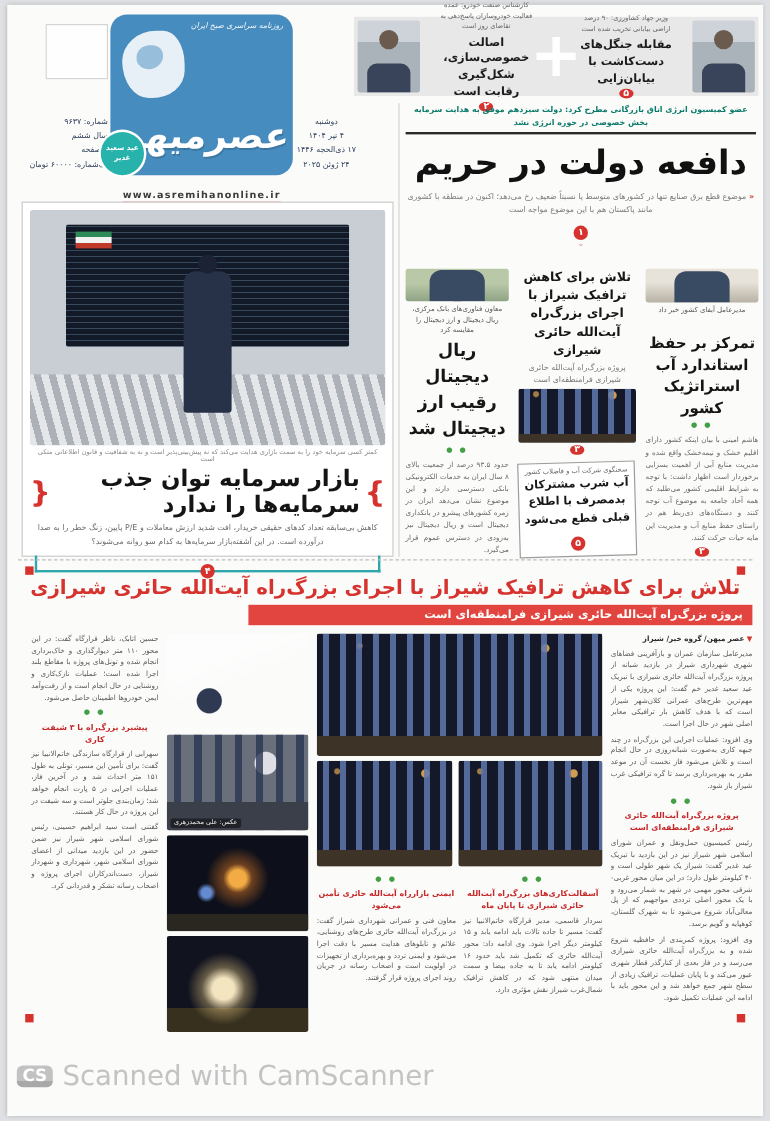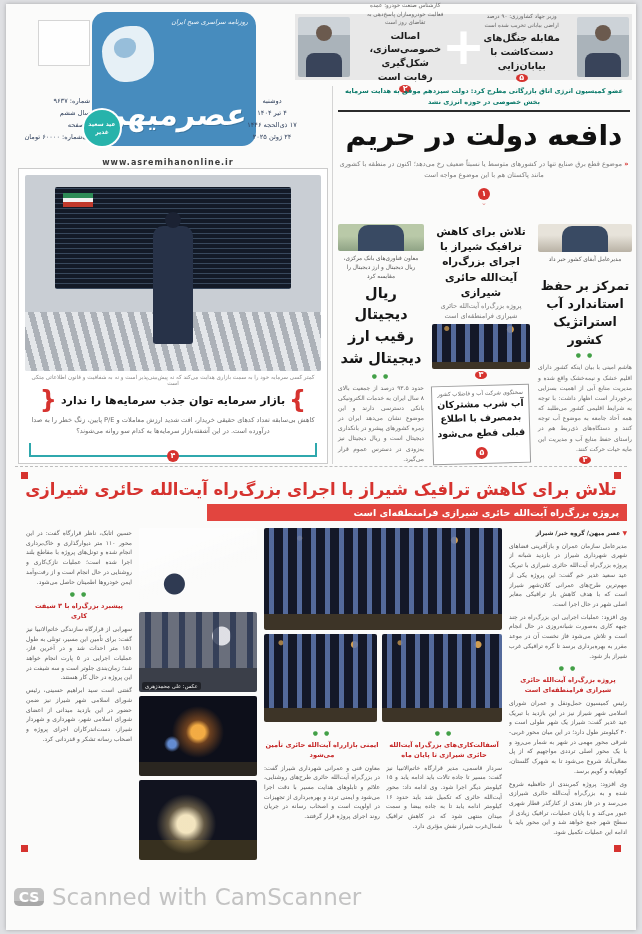--- a/index.html
+++ b/index.html
@@ -29,21 +29,21 @@
   .t-photo .torso { position:absolute; left:50%; bottom:0; width:36px; height:24px; margin-left:-18px; border-radius:8px 8px 0 0; background:#39445a; }
   .plus { width:34px; display:flex; align-items:center; justify-content:center;
           color:#ffffff; font-size:52px; font-weight:900; line-height:0.8; }
 
   
   .qr { position:absolute; left:38px; top:20px; width:52px; height:46px; background:#fff; border:1px solid #cfcfcf;
         background-image:
           repeating-linear-gradient(0deg,#2c2c2c 0 3px, transparent 3px 6px),
           repeating-linear-gradient(90deg,#2c2c2c 0 3px, #fff 3px 6px);
         background-blend-mode:screen; opacity:.85; }
-  .logo { position:absolute; left:92px; top:12px; width:164px; height:134px; background:#478cbe; border-radius:14px;
+  .logo { position:absolute; left:92px; top:12px; width:152px; height:134px; background:#478cbe; border-radius:14px;
           color:#fff; overflow:hidden; }
   .logo .tagline { position:absolute; top:6px; right:8px; font-size:6.5px; color:#f2f7fb; font-style:italic; }
   .logo .map { position:absolute; top:14px; left:10px; width:52px; height:56px; background:#f4f8fb;
                border-radius:58% 36% 55% 45% / 48% 52% 42% 58%; opacity:.92; }
   .logo .map-inner { position:absolute; top:26px; left:22px; width:22px; height:20px; background:#478cbe;
                border-radius:50% 40% 55% 45%; opacity:.5; }
   .logo .name { position:absolute; bottom:14px; left:0; right:0; text-align:center; font-size:30px; font-weight:900;
                 transform:skewX(-6deg); letter-spacing:-1px; text-shadow:1px 1px 0 rgba(0,0,0,.15); }
   .stamp { position:absolute; left:84px; top:110px; width:36px; height:36px; border-radius:50%; background:#27b3ab;
            color:#fff; font-size:6px; font-weight:bold; display:flex; align-items:center; justify-content:center;
@@ -76,21 +76,21 @@
   .floor { position:absolute; left:0; bottom:0; width:100%; height:30%;
            background:linear-gradient(180deg,#d8dcdf 0 30%, #aab0b6 100%);
            background-image:repeating-linear-gradient(75deg, rgba(255,255,255,.5) 0 6px, rgba(120,125,132,.35) 6px 12px); }
   .suit-man { position:absolute; left:50%; bottom:14%; width:40px; height:118px; margin-left:-20px;
               background:#273248; border-radius:10px 10px 3px 3px; }
   .suit-man::before { content:""; position:absolute; top:-14px; left:50%; width:16px; height:16px; margin-left:-8px;
                       border-radius:50%; background:#1b2233; }
   .bourse .caption { font-size:5.6px; color:#8a8a8a; text-align:center; margin-top:3px; }
   .quote-row { display:flex; align-items:center; justify-content:center; gap:4px; margin-top:2px; }
   .brace { color:#d6332f; font-size:24px; font-weight:bold; line-height:1; }
-  .quote-row .q { font-size:11px; font-weight:900; color:#141414; }
+  .quote-row .q { font-size:19px; font-weight:900; color:#141414; }
   .bourse .lead2 { font-size:6.6px; color:#6b6b6b; text-align:center; line-height:1.7; margin-top:3px; }
   .bracket { position:relative; height:14px; border:2px solid #2fa8ad; border-top:none; margin:6px 4px 0; }
   .bracket .b { position:absolute; left:50%; bottom:-7px; margin-left:-6px; }
 
   
   .midband { position:absolute; left:338px; top:224px; width:294px; height:240px; display:flex; gap:8px; }
   .mb-col { display:flex; flex-direction:column; }
   .mb-col .kicker { font-size:5.8px; color:#555; text-align:center; line-height:1.5; margin-top:3px; }
   .mb-col .title { font-weight:900; color:#161616; text-align:center; line-height:1.45; }
   .mb-col .body { font-size:6px; color:#6a6a6a; text-align:justify; line-height:1.7; margin-top:2px; }

